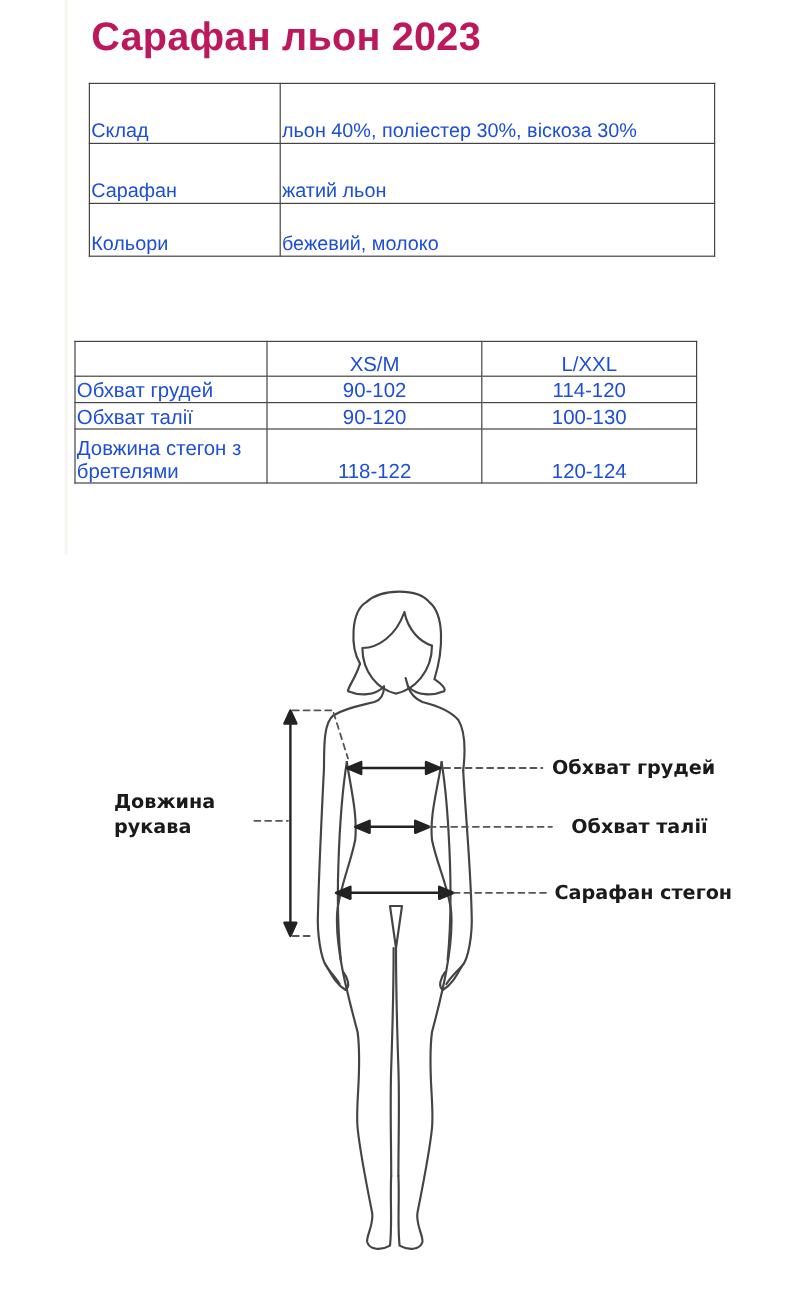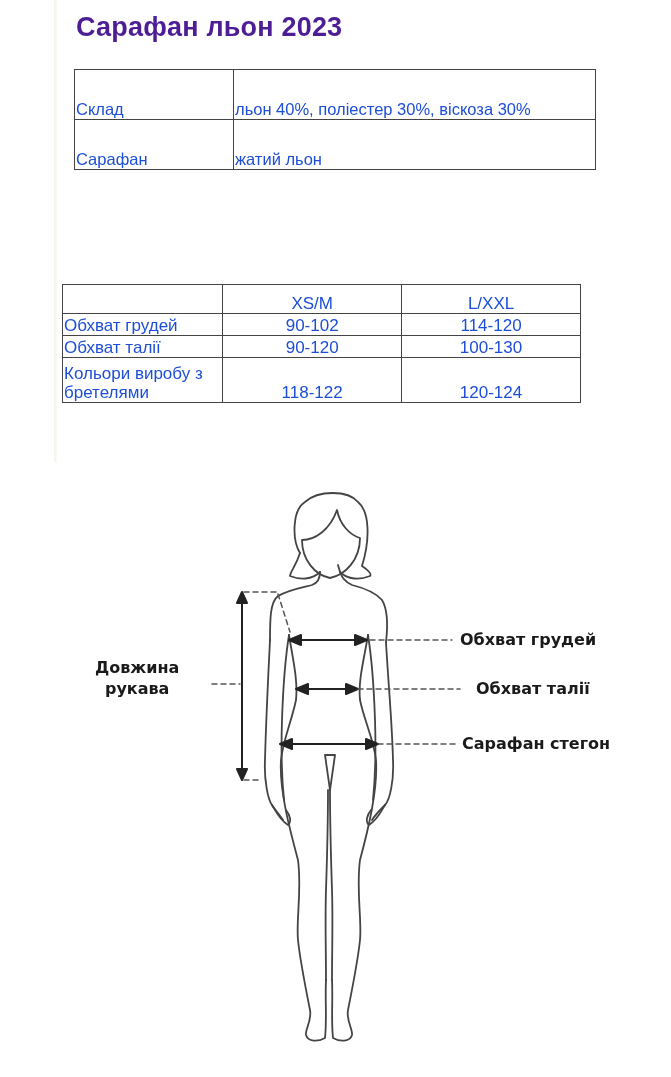--- a/index.html
+++ b/index.html
@@ -1,59 +1,63 @@
 <!DOCTYPE html>
 <html><head>
 <meta charset="utf-8">
 <style>
   html, body { margin: 0; padding: 0; background: #ffffff; }
   body { width: 671px; height: 1077px; position: relative; overflow: hidden;
          font-family: "Liberation Sans", sans-serif; color: #111; }
   .shadow-edge { position: absolute; left: 54px; top: 0; width: 3px; height: 462px;
                  background: linear-gradient(to right, #f2f1ea, #fbfbf8); }
-  .title { position: absolute; left: 76px; top: 12px; font-size: 27px; font-weight: bold;
-           margin: 0; letter-spacing: 0.2px; color: #4c1d95; }
+  .title { position: absolute; left: 76px; top: 12px; font-size: 33px; font-weight: bold;
+           margin: 0; letter-spacing: 0.2px; color: #be185d; }
   table { border-collapse: collapse; position: absolute; }
   td { border: 1.5px solid #444; padding: 0 1px; font-size: 16.5px; line-height: 19px;
        vertical-align: bottom; color: #1d4ed8; }
   #t1 { left: 74px; top: 69px; width: 522px; }
   #t1 td.k { width: 156px; }
   #t1 tr.r0 td { height: 49px; }
   #t1 tr.r1 td { height: 49px; }
   #t1 tr.r2 td { height: 43px; }
   #t1 tr.r3 td { height: 42px; }
   #t2 { left: 62px; top: 284px; width: 519px; }
   #t2 td { font-size: 17px; }
   #t2 td.k { width: 159px; }
   #t2 td.c { width: 179px; text-align: center; }
   #t2 tr.h td { height: 28px; }
   #t2 tr.a td { height: 21px; }
   #t2 tr.b td { height: 44px; }
 
   .figure { position: absolute; left: 0; top: 470px; width: 671px; height: 600px; }
   .fig-label { position: absolute; font-family: "DejaVu Sans", sans-serif; font-size: 16px;
                color: #1a1a1a; font-weight: 600; white-space: nowrap; }
-  .sleeve-label { left: 95px; top: 187px; text-align: center; line-height: 21px; }
+  .sleeve-label { left: 95px; top: 187px; text-align: left; line-height: 21px; }
 </style>
 </head>
 <body>
 
 <div class="shadow-edge"></div>
 
 <h1 class="title">Сарафан льон 2023</h1>
 
 <table id="t1">
   <tbody>
       <tr class="r0">
     <td class="k">Склад</td>
     <td>льон 40%, поліестер 30%, віскоза 30%</td>
   </tr>
   <tr class="r1">
     <td class="k">Сарафан</td>
     <td>жатий льон</td>
+  </tr>
+  <tr class="r2">
+    <td class="k">Кольори</td>
+    <td>бежевий, молоко</td>
   </tr>
 </tbody>
   </table>
 
 <table id="t2">
   <tbody>
       <tr class="h">
     <td class="k"></td>
     <td class="c">XS/M</td>
     <td class="c">L/XXL</td>
@@ -62,21 +66,21 @@
     <td class="k">Обхват грудей</td>
     <td class="c">90-102</td>
     <td class="c">114-120</td>
   </tr>
   <tr class="a">
     <td class="k">Обхват талії</td>
     <td class="c">90-120</td>
     <td class="c">100-130</td>
   </tr>
   <tr class="b">
-    <td class="k">Кольори виробу з бретелями</td>
+    <td class="k">Довжина стегон з бретелями</td>
     <td class="c">118-122</td>
     <td class="c">120-124</td>
   </tr>
 </tbody>
   </table>
 
 <div class="figure">
   <svg width="671" height="600" viewBox="0 470 671 600" style="position:absolute;left:0;top:0" fill="none" stroke="#444" stroke-width="1.8" stroke-linejoin="round" stroke-linecap="round">
 
     <path d="M300,553 C292,540 292,510 305,502 C318,490 348,490 358,502 C370,512 370,540 362,566 C368,570 372,574 370,576 C360,580 348,580 340,572 L338,565"></path>

